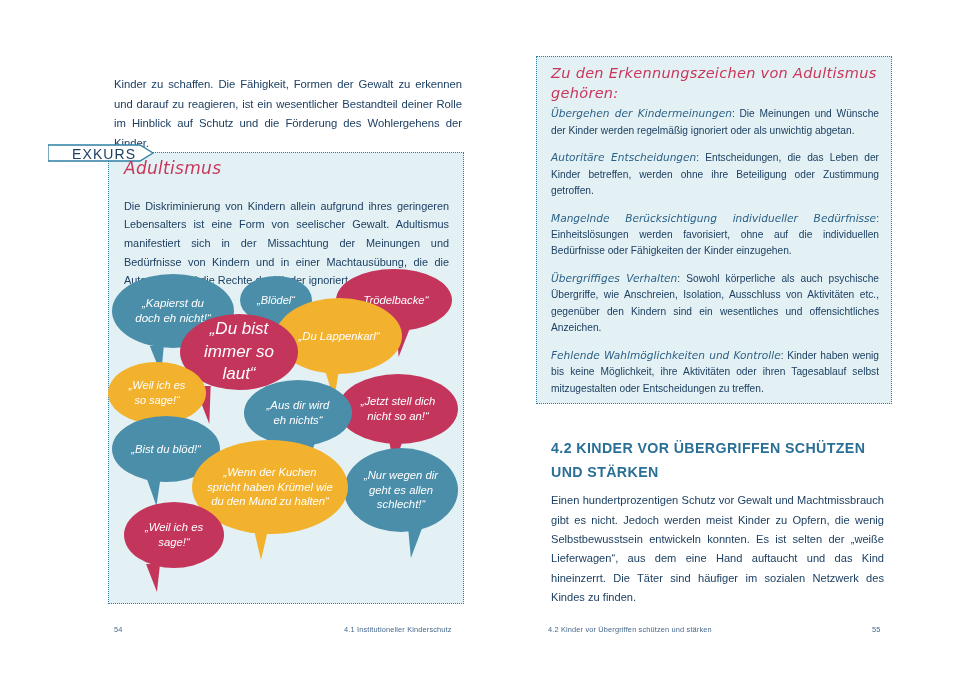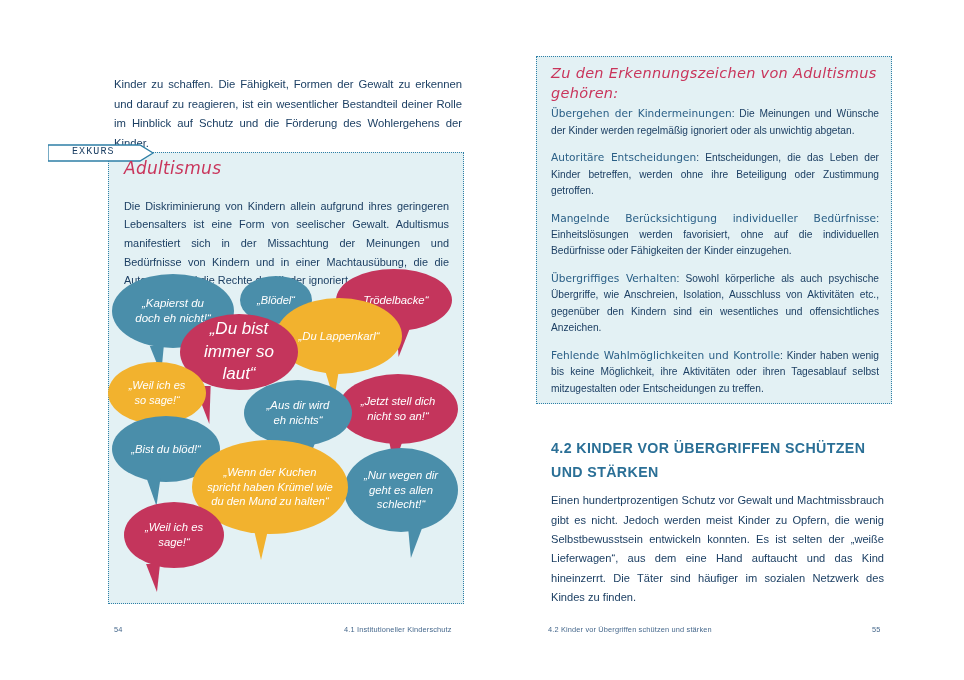--- a/index.html
+++ b/index.html
@@ -60,24 +60,24 @@
     left: 12px;
     top: 140px;
     width: 108px;
     height: 26px;
   }
   .exkurs-flag svg { display: block; }
   .exkurs-label {
     position: absolute;
     left: 36px;
     top: 146px;
-    font-size: 10px;
+    font-size: 14px;
     letter-spacing: 1.1px;
     color: #1c3f63;
-    font-family: Liberation Mono, monospace;
+    font-family: Liberation Sans, sans-serif;
     font-weight: 400;
   }
 
   
   .hand-heading {
     font-family: "DejaVu Sans", sans-serif;
     color: #c9355b;
     font-weight: 400;
     font-style: italic;
     letter-spacing: 0.3px;
@@ -117,20 +117,21 @@
   }
   .erk-item {
     font-size: 10.2px;
     line-height: 16.4px;
     color: #1c3f63;
     margin-bottom: 10px;
     text-align: justify;
   }
   .erk-term {
     font-family: "DejaVu Sans", sans-serif;
+    font-style: italic;
     font-size: 10.6px;
     color: #2a5f86;
   }
 
   
   .sec-heading {
     position: absolute;
     left: 551px;
     top: 424px;
     width: 330px;

